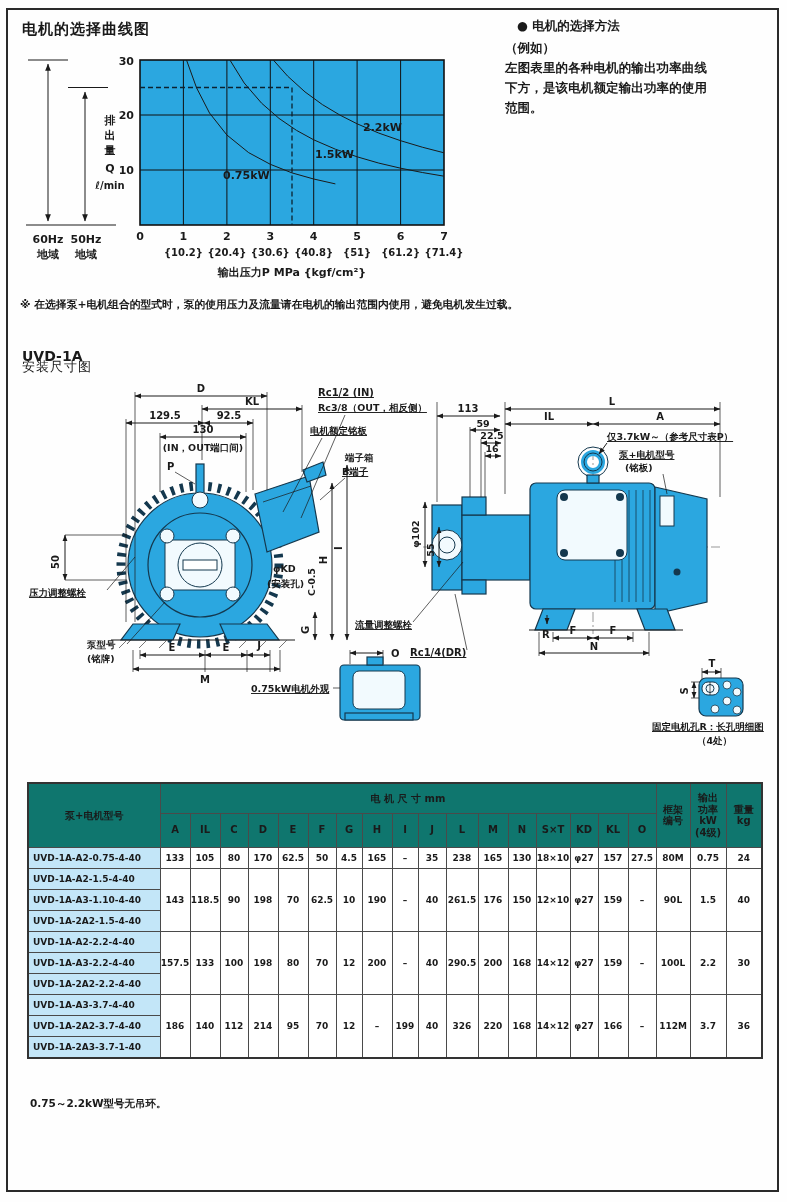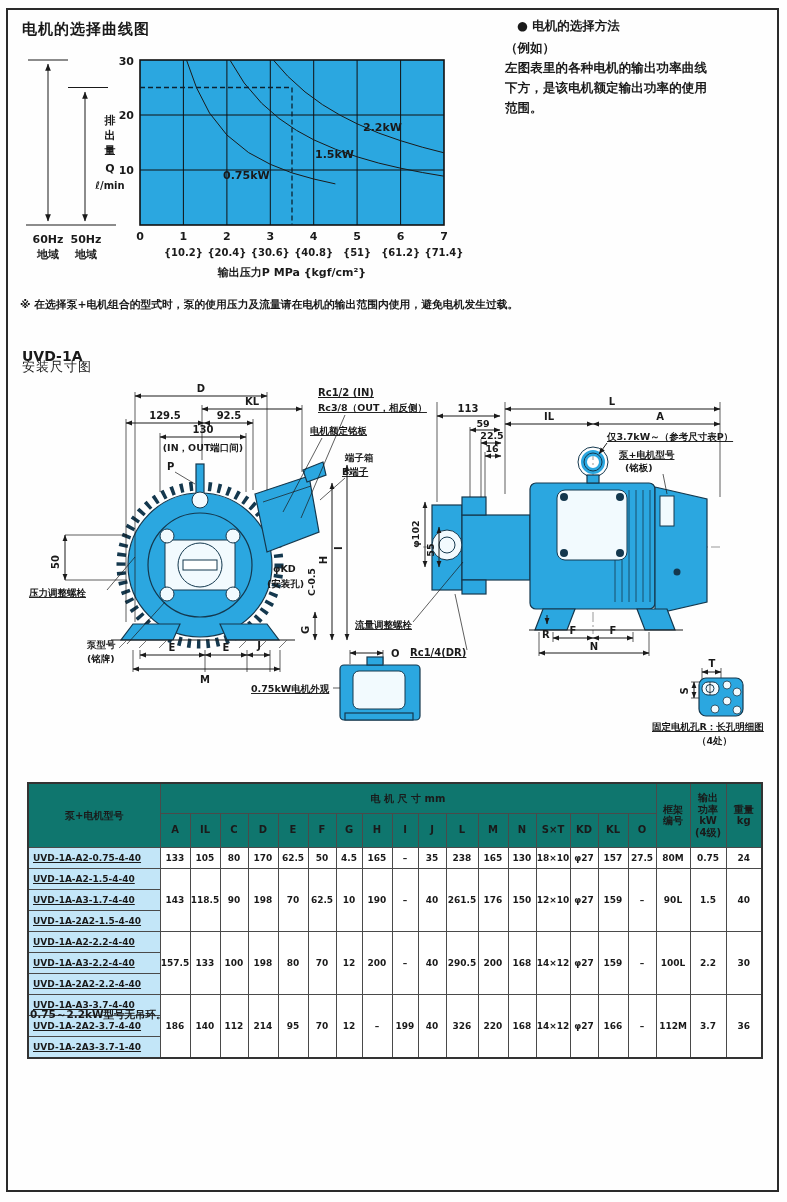--- a/index.html
+++ b/index.html
@@ -14,23 +14,23 @@
   .method .hd{font-weight:bold;margin-bottom:2px;margin-left:12px;}
   .caution{left:20px;top:298px;width:745px;font-size:10.8px;font-weight:600;}
   .install-title{left:22px;top:328px;font-size:13px;font-weight:400;letter-spacing:1px;margin-top:30px;}
   .install-model{left:22px;top:348px;font-size:14px;font-weight:600;}
   .tblwrap{left:27px;top:782px;}
   table{border-collapse:collapse;table-layout:fixed;}
   th,td{border:1px solid #4a4a4a;font-weight:600;text-align:center;vertical-align:middle;
         padding:0;overflow:hidden;}
   th{background:#0f766e;font-size:10px;line-height:1.15;white-space:pre-line;}
   td{font-size:9px;background:#fff;}
-  td.model{background:#c3e6f8;text-align:left;padding-left:4px;font-size:9px;height:20px;text-decoration:underline;}
+  td.model{background:#c3e6f8;text-align:left;padding-left:4px;font-size:9px;height:20px;}
   table{border:2px solid #333;}
-  .note-eyebolt{left:30px;top:1008px;font-size:10.5px;font-weight:600;}
+  .note-eyebolt{left:30px;top:1097px;font-size:10.5px;font-weight:600;}
   .footnotes{left:30px;top:1078px;font-size:11px;line-height:1.35;font-weight:600;}
   svg text{fill:#1a1a1a;font-family:"DejaVu Sans",sans-serif;font-weight:600;}
   .t11{font-size:11px;} .t10{font-size:10px;} .t9{font-size:9.5px;} .bold{font-weight:bold;}
   .u{text-decoration:underline;}
   .dim{stroke:#1a1a1a;stroke-width:1;}
   .ext{stroke:#1a1a1a;stroke-width:0.7;}
   .ln{stroke:#1a1a1a;stroke-width:1;fill:none;}
   .cy{fill:#2ba7e0;stroke:#14384e;stroke-width:1.2;}
   .wt{fill:#f2fafe;stroke:#14384e;stroke-width:1;}
 </style>
@@ -458,21 +458,21 @@
         <td rowspan="3">150</td>
         <td rowspan="3">12×10</td>
         <td rowspan="3">φ27</td>
         <td rowspan="3">159</td>
         <td rowspan="3">–</td>
         <td rowspan="3">90L</td>
         <td rowspan="3">1.5</td>
         <td rowspan="3">40</td>
       </tr>
       <tr style="height:20px">
-            <td class="model">UVD-1A-A3-1.7-4-40</td>
+            <td class="model">UVD-1A-A3-1.10-4-40</td>
           </tr>
       <tr style="height:20px">
             <td class="model">UVD-1A-2A2-1.5-4-40</td>
           </tr>
 
       <tr style="height:20px">
         <td class="model">UVD-1A-A2-2.2-4-40</td>
         <td rowspan="3">157.5</td>
         <td rowspan="3">133</td>
         <td rowspan="3">100</td>

